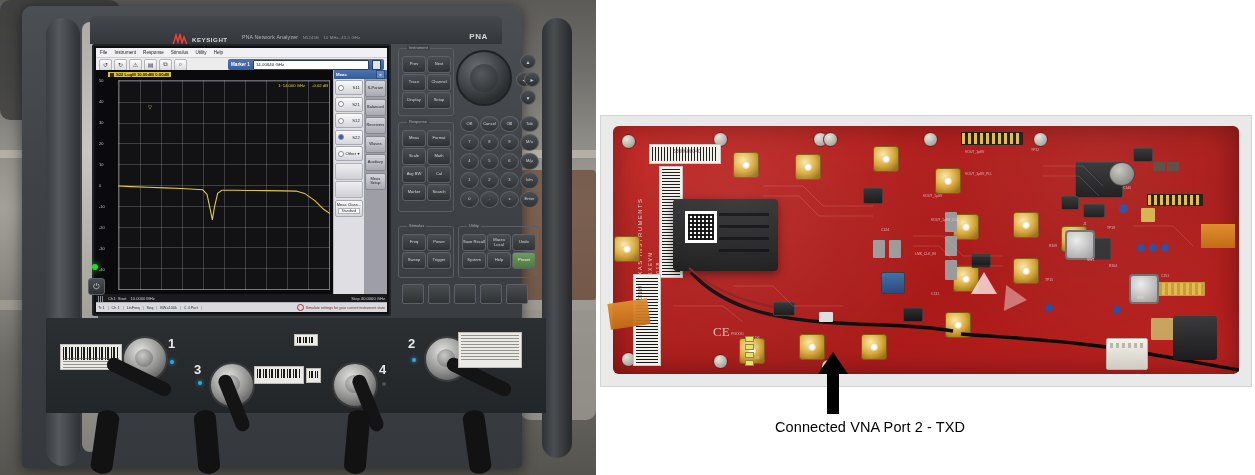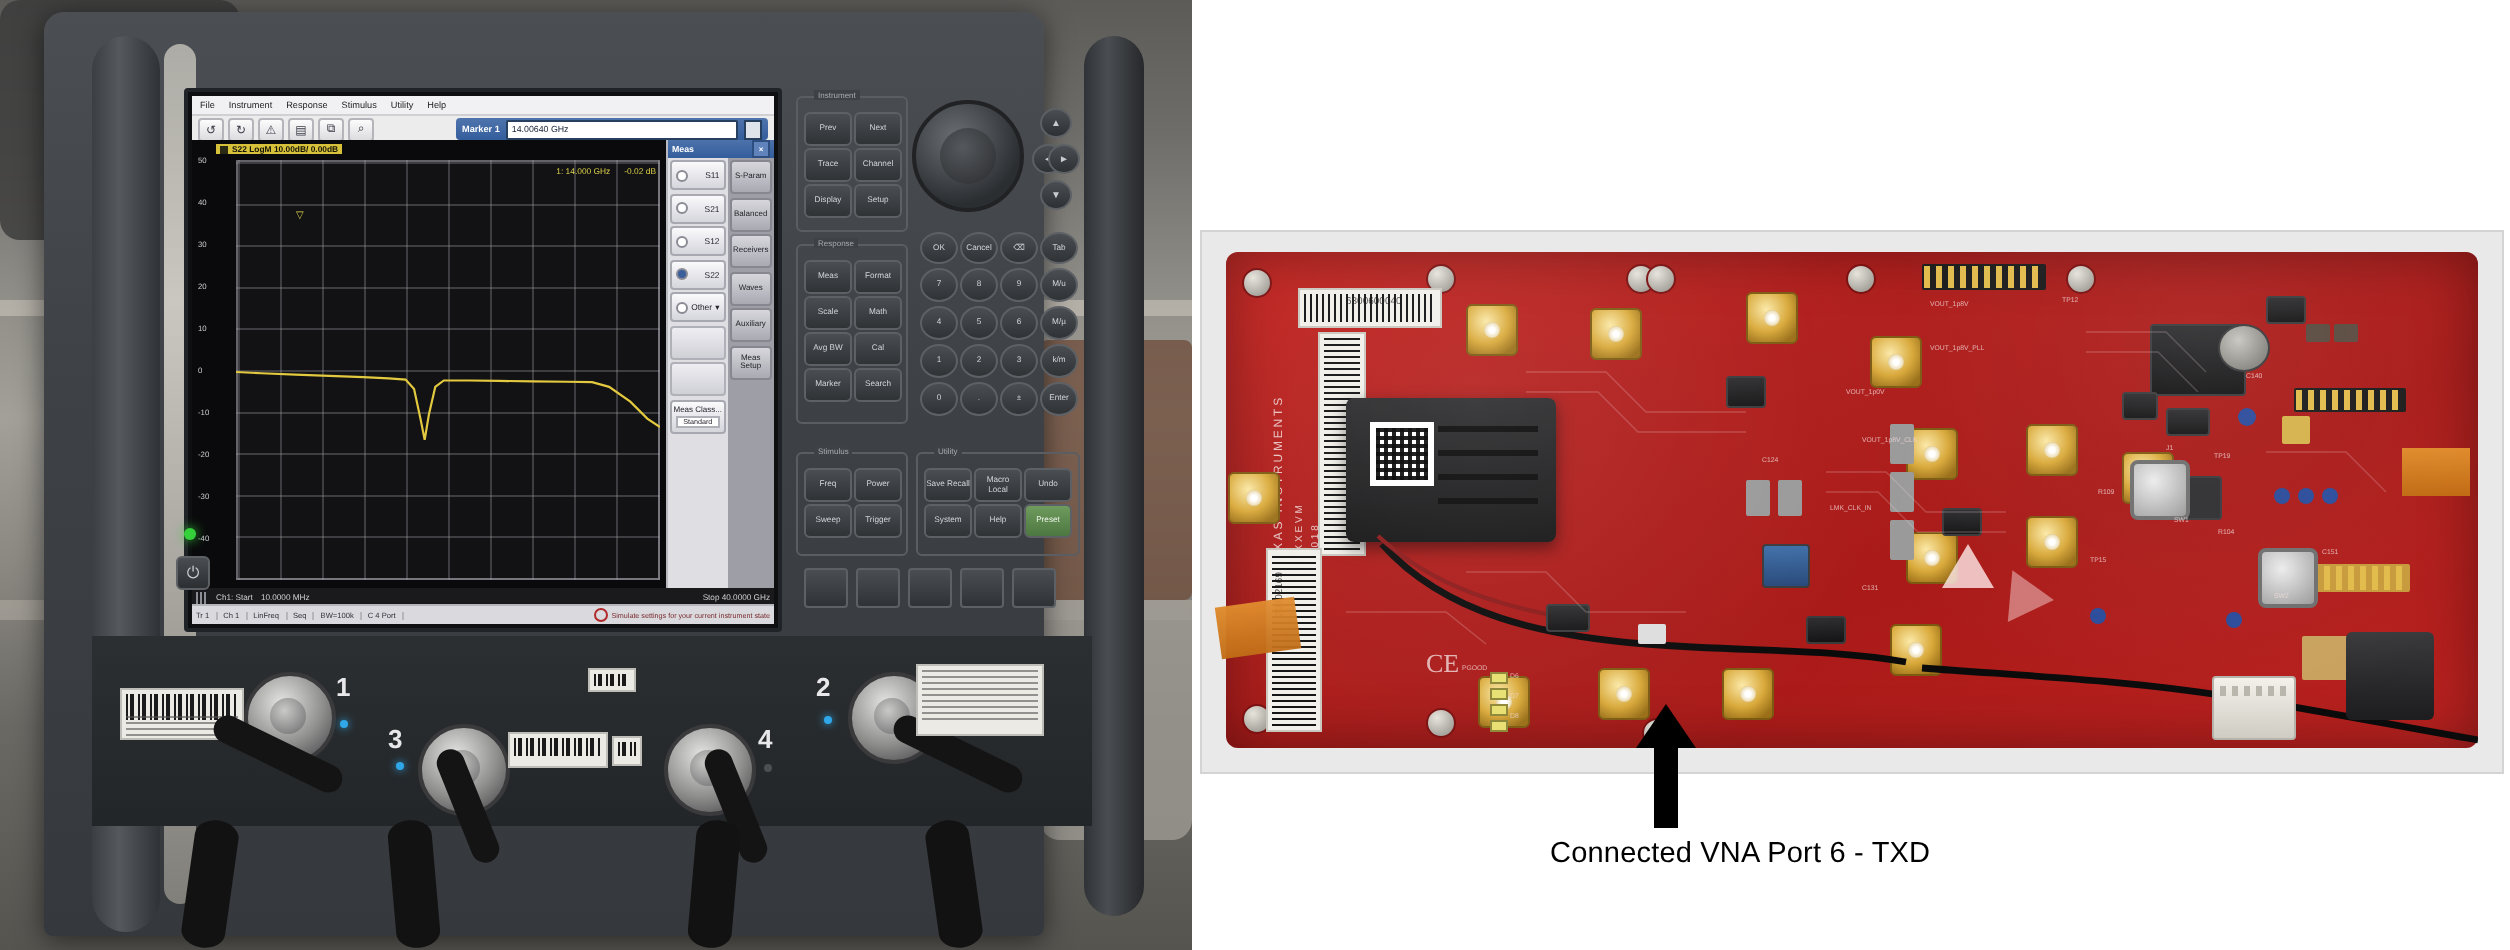--- a/index.html
+++ b/index.html
@@ -267,20 +267,36 @@
     <div class="dark-blob db1"></div>
     <div class="dark-blob db2"></div>
     <div class="dark-blob db3"></div>
 
     <div class="instrument">
 
       <div class="handle left"></div>
       <div class="handle-gap"></div>
       <div class="handle right"></div>
 
+      <div class="top-bezel">
+        <div class="ks-logo">
+          <span class="ks-wave">
+            <svg width="16" height="13" viewBox="0 0 16 13">
+              <path d="M1 12 L4 2 L6 9 L8 1 L10 10 L12 4 L15 12" fill="none" stroke="#e8413c" stroke-width="1.5"></path>
+            </svg>
+          </span>
+          <span class="ks-name">KEYSIGHT</span>
+        </div>
+        <div class="ks-model">
+          <span>PNA Network Analyzer</span>
+          <span class="sub">N5245B</span>
+          <span class="sub">10 MHz–43.5 GHz</span>
+        </div>
+        <div class="pna-badge">PNA</div>
+      </div>
 
       <div class="screen-frame">
         <div class="screen">
 
           <div class="menubar">
             <span>File</span>
             <span>Instrument</span>
             <span>Response</span>
             <span>Stimulus</span>
             <span>Utility</span>
@@ -713,15 +729,15 @@
           <path d="M60,180 L110,180 L130,196"></path>
         </g>
       </svg>
     </div>
   </div>
 
   <svg class="arrow-up" viewBox="0 0 30 62">
     <polygon points="15,0 30,22 21,22 21,62 9,62 9,22 0,22" fill="#000000"></polygon>
   </svg>
 
-  <div class="cap cap-bot">Connected VNA Port 6 - TXD</div>
+  <div class="cap cap-bot">Connected VNA Port 2 - TXD</div>
 
 </div>
 
 </body></html>

